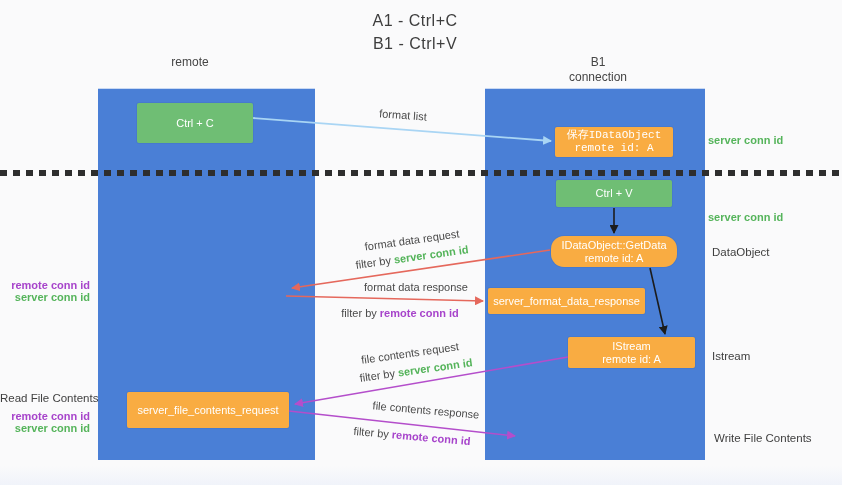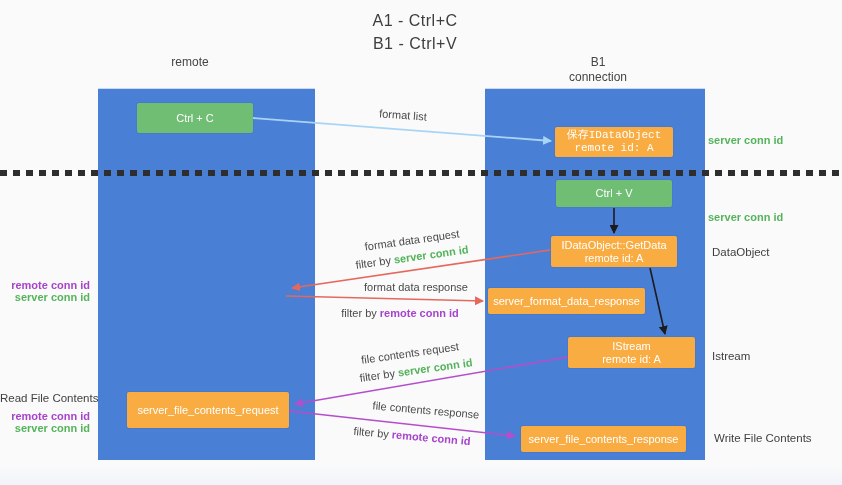--- a/index.html
+++ b/index.html
@@ -112,46 +112,43 @@
     </defs>
     <line class="arrow a-blue" x1="253" y1="118" x2="551" y2="141" marker-end="url(#mh-blue)"></line>
     <line class="arrow a-black" x1="614" y1="208" x2="614" y2="233" marker-end="url(#mh-black)"></line>
     <line class="arrow a-red" x1="550" y1="250" x2="292" y2="288" marker-end="url(#mh-red)"></line>
     <line class="arrow a-red" x1="286" y1="296" x2="483" y2="301" marker-end="url(#mh-red)"></line>
     <line class="arrow a-black" x1="650" y1="268" x2="665" y2="334" marker-end="url(#mh-black)"></line>
     <line class="arrow a-purple" x1="568" y1="357" x2="295" y2="404" marker-end="url(#mh-purple)"></line>
     <line class="arrow a-purple" x1="289" y1="411" x2="515" y2="436" marker-end="url(#mh-purple)"></line>
   </svg>
 
-  <div class="node green" style="left:137px;top:103px;width:116px;height:30px;">
+  <div class="node green" style="left:137px;top:103px;width:116px;height:40px;">
     <div>Ctrl + C</div>
   </div>
   <div class="node orange" style="left:555px;top:127px;width:118px;height:30px;font-family:Liberation Mono, monospace;">
     <div>保存IDataObject</div>
     <div class="l2">remote id: A</div>
   </div>
   <div class="node green" style="left:556px;top:180px;width:116px;height:27px;">
     <div>Ctrl + V</div>
   </div>
-  <div class="node orange" style="left:551px;top:236px;width:126px;height:31px;">
+  <div class="node orange" style="left:551px;top:236px;width:126px;height:31px;border-radius:13px;">
     <div>IDataObject::GetData</div>
     <div class="l2">remote id: A</div>
   </div>
   <div class="node orange" style="left:488px;top:288px;width:157px;height:26px;">
     <div>server_format_data_response</div>
   </div>
   <div class="node orange" style="left:568px;top:337px;width:127px;height:31px;">
     <div>IStream</div>
     <div class="l2">remote id: A</div>
   </div>
   <div class="node orange" style="left:127px;top:392px;width:162px;height:36px;">
     <div>server_file_contents_request</div>
-  </div>
-  <div class="node orange" style="left:521px;top:426px;width:165px;height:26px;">
-    <div>server_file_contents_response</div>
   </div>
 
   <div class="flow-label" style="left:403px;top:115px;transform:translate(-50%,-50%) rotate(4deg);">format list</div>
 
   <div class="flow-label" style="left:412px;top:240px;transform:translate(-50%,-50%) rotate(-8deg);">format data request</div>
   <div class="flow-label" style="left:412px;top:257px;transform:translate(-50%,-50%) rotate(-8deg);">
     <span>filter by</span>
     <span class="key-green">server conn id</span>
   </div>
 

